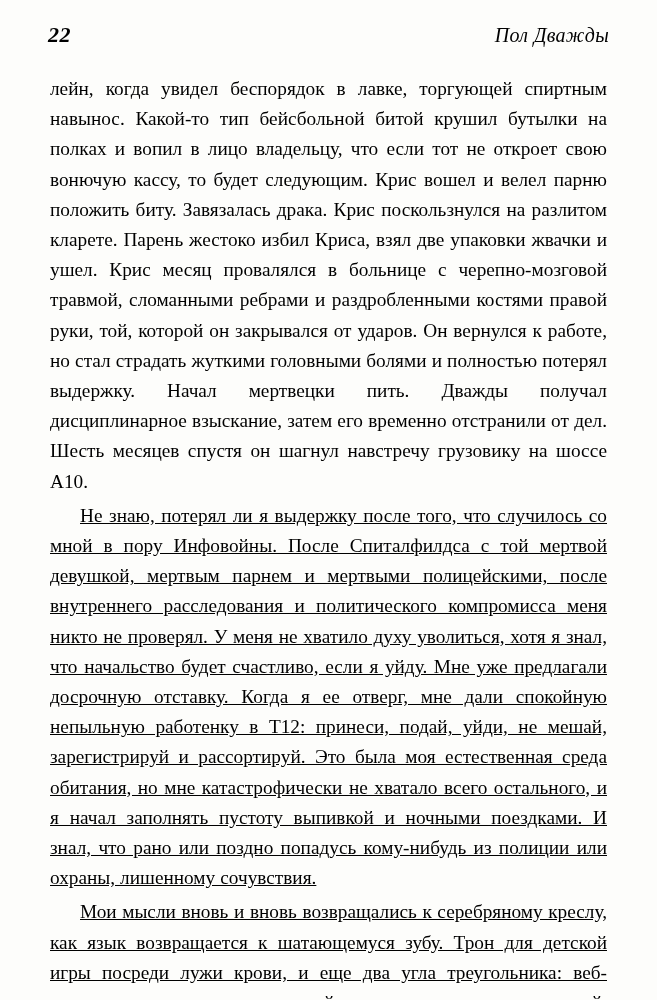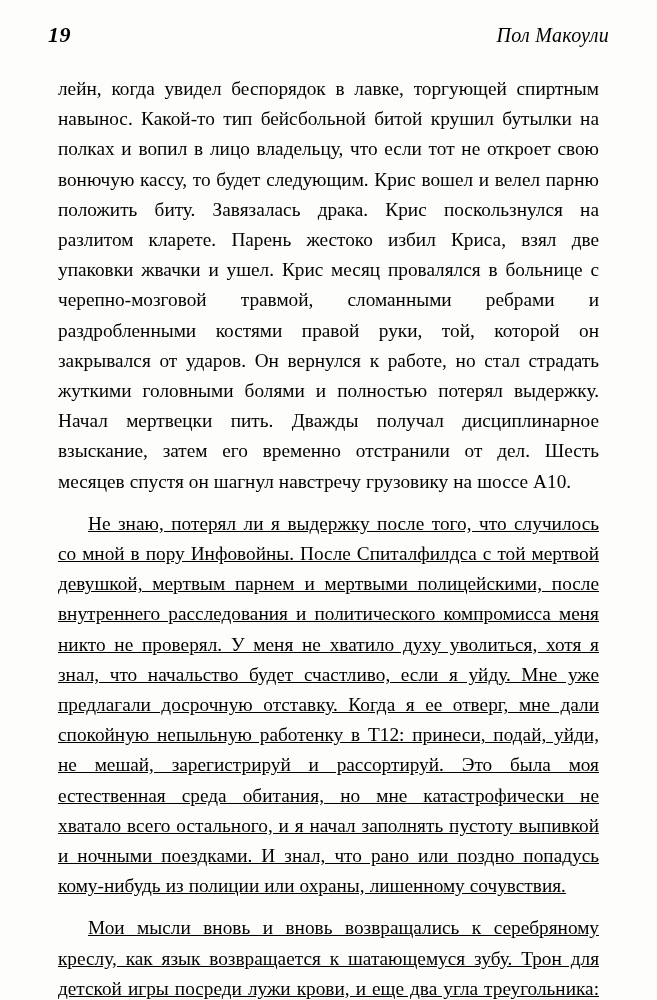--- a/index.html
+++ b/index.html
@@ -41,39 +41,39 @@
     letter-spacing: 0.3px;
   }
   .body-text {
     font-size: 19.3px;
     line-height: 30.2px;
     text-align: justify;
     text-justify: inter-word;
     hyphens: manual;
   }
   .body-text p {
-    margin: 12px;
+    margin: 4px;
   }
   .body-text p.indent {
     text-indent: 30px;
     text-decoration: underline;
   }
   
   .body-text p {
     word-spacing: 0.2px;
   }
 </style>
 </head>
 <body>
 
 <div class="page">
 
   <div class="header">
-    <div class="folio">19</div>
-    <div class="running-title">Пол Макоули</div>
+    <div class="folio">22</div>
+    <div class="running-title">Пол Дважды</div>
   </div>
 
   <div class="body-text">
     <p>лейн, когда увидел беспорядок в лавке, торгующей спиртным навынос. Какой-то тип бейсбольной битой крушил бутылки на полках и вопил в лицо владельцу, что если тот не откроет свою вонючую кассу, то будет следующим. Крис вошел и велел парню положить биту. Завязалась драка. Крис поскользнулся на разлитом кларете. Парень жестоко избил Криса, взял две упаковки жвачки и ушел. Крис месяц провалялся в больнице с черепно-мозговой травмой, сломанными ребрами и раздробленными костями правой руки, той, которой он закрывался от ударов. Он вернулся к работе, но стал страдать жуткими головными болями и полностью потерял выдержку. Начал мертвецки пить. Дважды получал дисциплинарное взыскание, затем его временно отстранили от дел. Шесть месяцев спустя он шагнул навстречу грузовику на шоссе А10.</p>
     <p class="indent">Не знаю, потерял ли я выдержку после того, что случилось со мной в пору Инфовойны. После Спиталфилдса с той мертвой девушкой, мертвым парнем и мертвыми полицейскими, после внутреннего расследования и политического компромисса меня никто не проверял. У меня не хватило духу уволиться, хотя я знал, что начальство будет счастливо, если я уйду. Мне уже предлагали досрочную отставку. Когда я ее отверг, мне дали спокойную непыльную работенку в Т12: принеси, подай, уйди, не мешай, зарегистрируй и рассортируй. Это была моя естественная среда обитания, но мне катастрофически не хватало всего остального, и я начал заполнять пустоту выпивкой и ночными поездками. И знал, что рано или поздно попадусь кому-нибудь из полиции или охраны, лишенному сочувствия.</p>
     <p class="indent">Мои мысли вновь и вновь возвращались к серебряному креслу, как язык возвращается к шатающемуся зубу. Трон для детской игры посреди лужи крови, и еще два угла треугольника: веб-камеры, трепещущие от сведений о том, что сделали с девушкой, которая там умерла. Я болтал с Макардлом о компьютерах и веб-камерах как о пустяках, потому</p>
   </div>
 
 </div>
 

